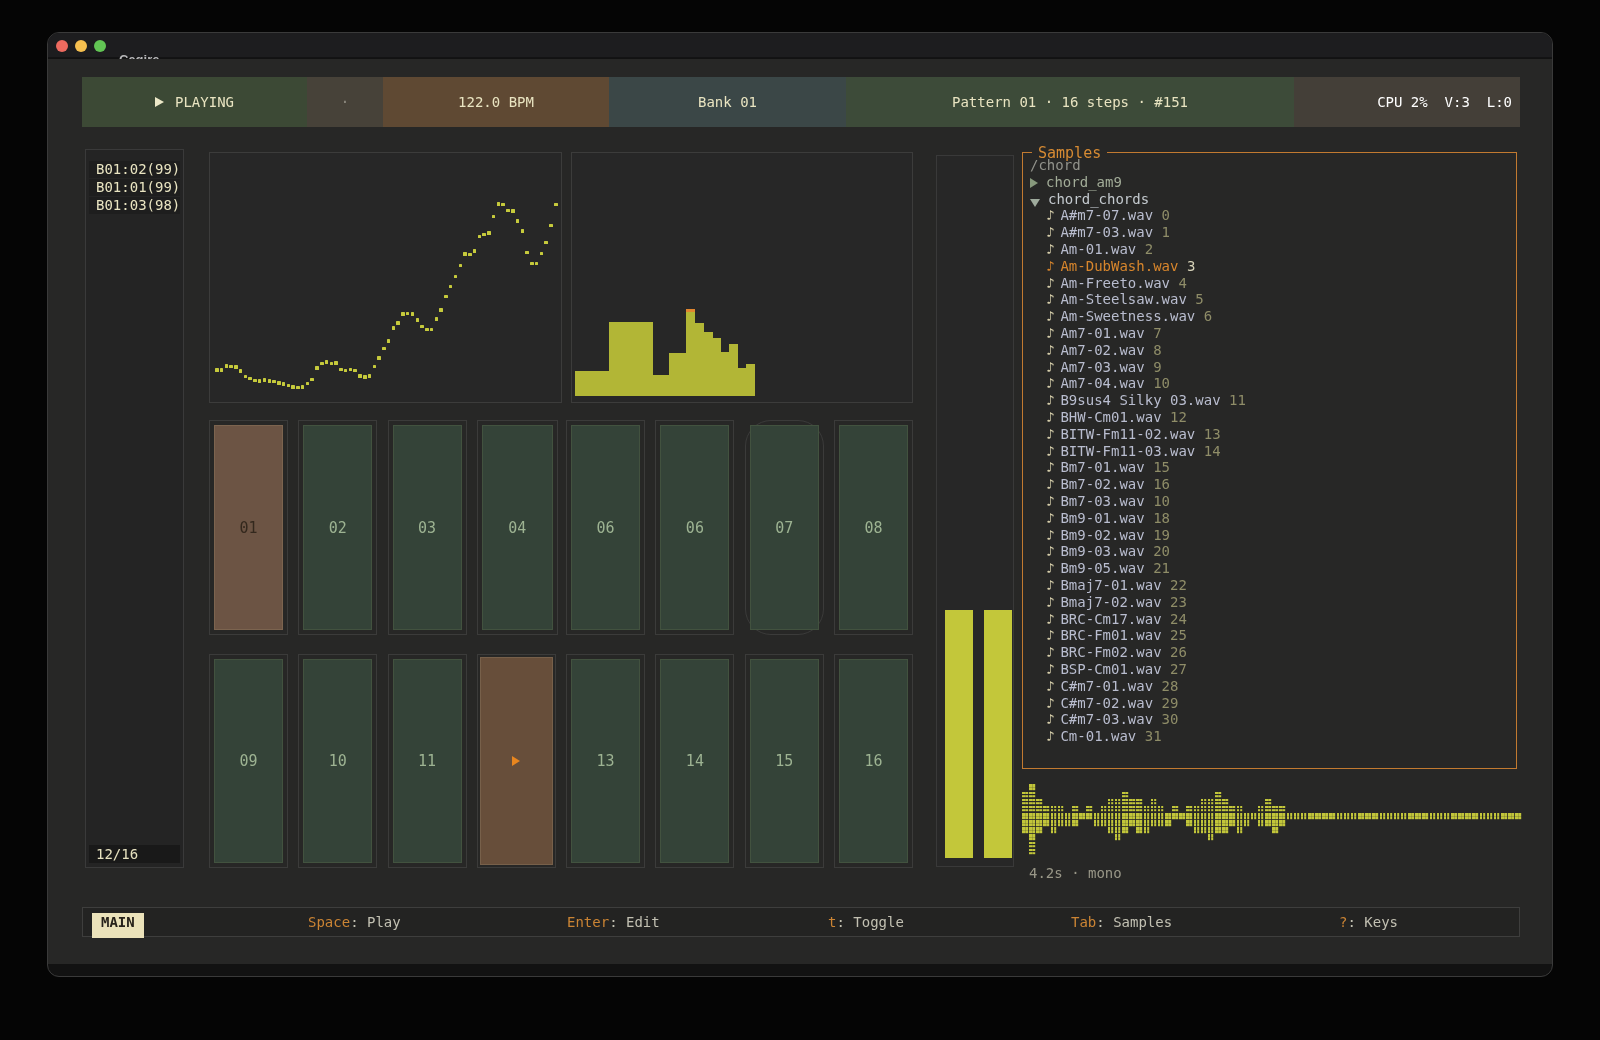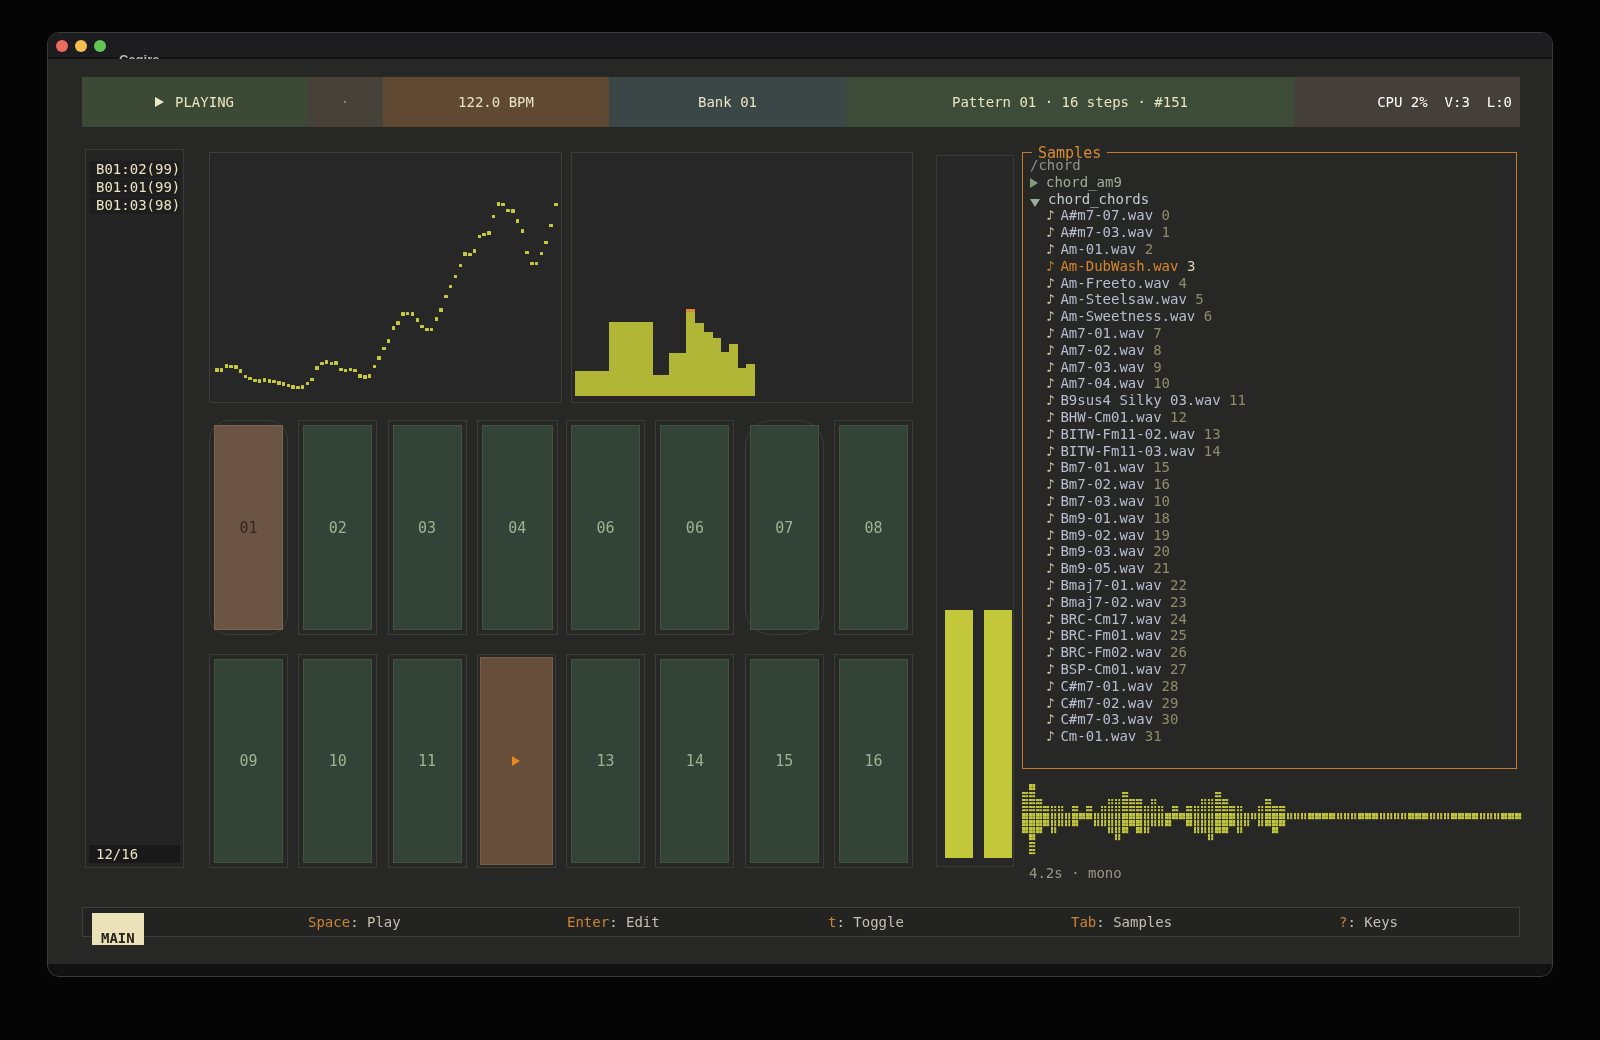--- a/index.html
+++ b/index.html
@@ -81,21 +81,21 @@
 
   
   .wfcell{position:absolute;width:2.5px;height:2.5px;background:#c2c63a;
     box-shadow:3.2px 0 #c2c63a,0 3.2px #c2c63a,3.2px 3.2px #c2c63a;}
   .wfcaption{position:absolute;left:981px;top:806px;color:#999788;font-size:14px;white-space:pre;}
 
   
   .statusbar{position:absolute;left:34px;top:848px;width:1438px;height:30px;background:#232322;
     border:1px solid #3e3e3d;}
   .mode{position:absolute;left:9px;top:5px;background:#ebe2ba;color:#27221a;font-weight:bold;
-    padding:16px 9px;height:25px;line-height:19px;font-size:14px;}
+    padding:0 9px;height:25px;line-height:19px;font-size:14px;}
   .hint{position:absolute;top:5px;height:19px;line-height:19px;white-space:pre;}
   .hint .key{color:#cb8434;}
   .hint .act{color:#c2c0b2;}
 </style>
 </head>
 <body>
 
 <div class="window">
   <div class="titlebar">
     <span class="tl red"></span>
@@ -215,21 +215,21 @@
         <div class="hbar" style="left: 122.897px; width: 9.0641px; top: 170.343px; height: 72.657px;"></div>
         <div class="hbar" style="left: 131.462px; width: 9.0641px; top: 179.091px; height: 63.909px;"></div>
         <div class="hbar" style="left: 140.026px; width: 9.0641px; top: 185.409px; height: 57.591px;"></div>
         <div class="hbar" style="left: 148.59px; width: 9.0641px; top: 199.26px; height: 43.74px;"></div>
         <div class="hbar" style="left: 157.154px; width: 9.0641px; top: 190.512px; height: 52.488px;"></div>
         <div class="hbar" style="left: 165.718px; width: 9.0641px; top: 215.055px; height: 27.945px;"></div>
         <div class="hbar" style="left: 174.282px; width: 9.0641px; top: 211.41px; height: 31.59px;"></div>
       </div>
 
     <div id="padgrid">
-        <div class="pad accent" style="left: 161px; top: 361px; width: 79px; height: 215px; border-radius: 20px;">
+        <div class="pad accent" style="left: 161px; top: 361px; width: 79px; height: 215px;">
           <div class="padin">
             <span>01</span>
           </div>
         </div>
         <div class="pad" style="left: 250.28px; top: 361px; width: 79px; height: 215px;">
           <div class="padin">
             <span>02</span>
           </div>
         </div>
         <div class="pad" style="left: 339.56px; top: 361px; width: 79px; height: 215px;">

